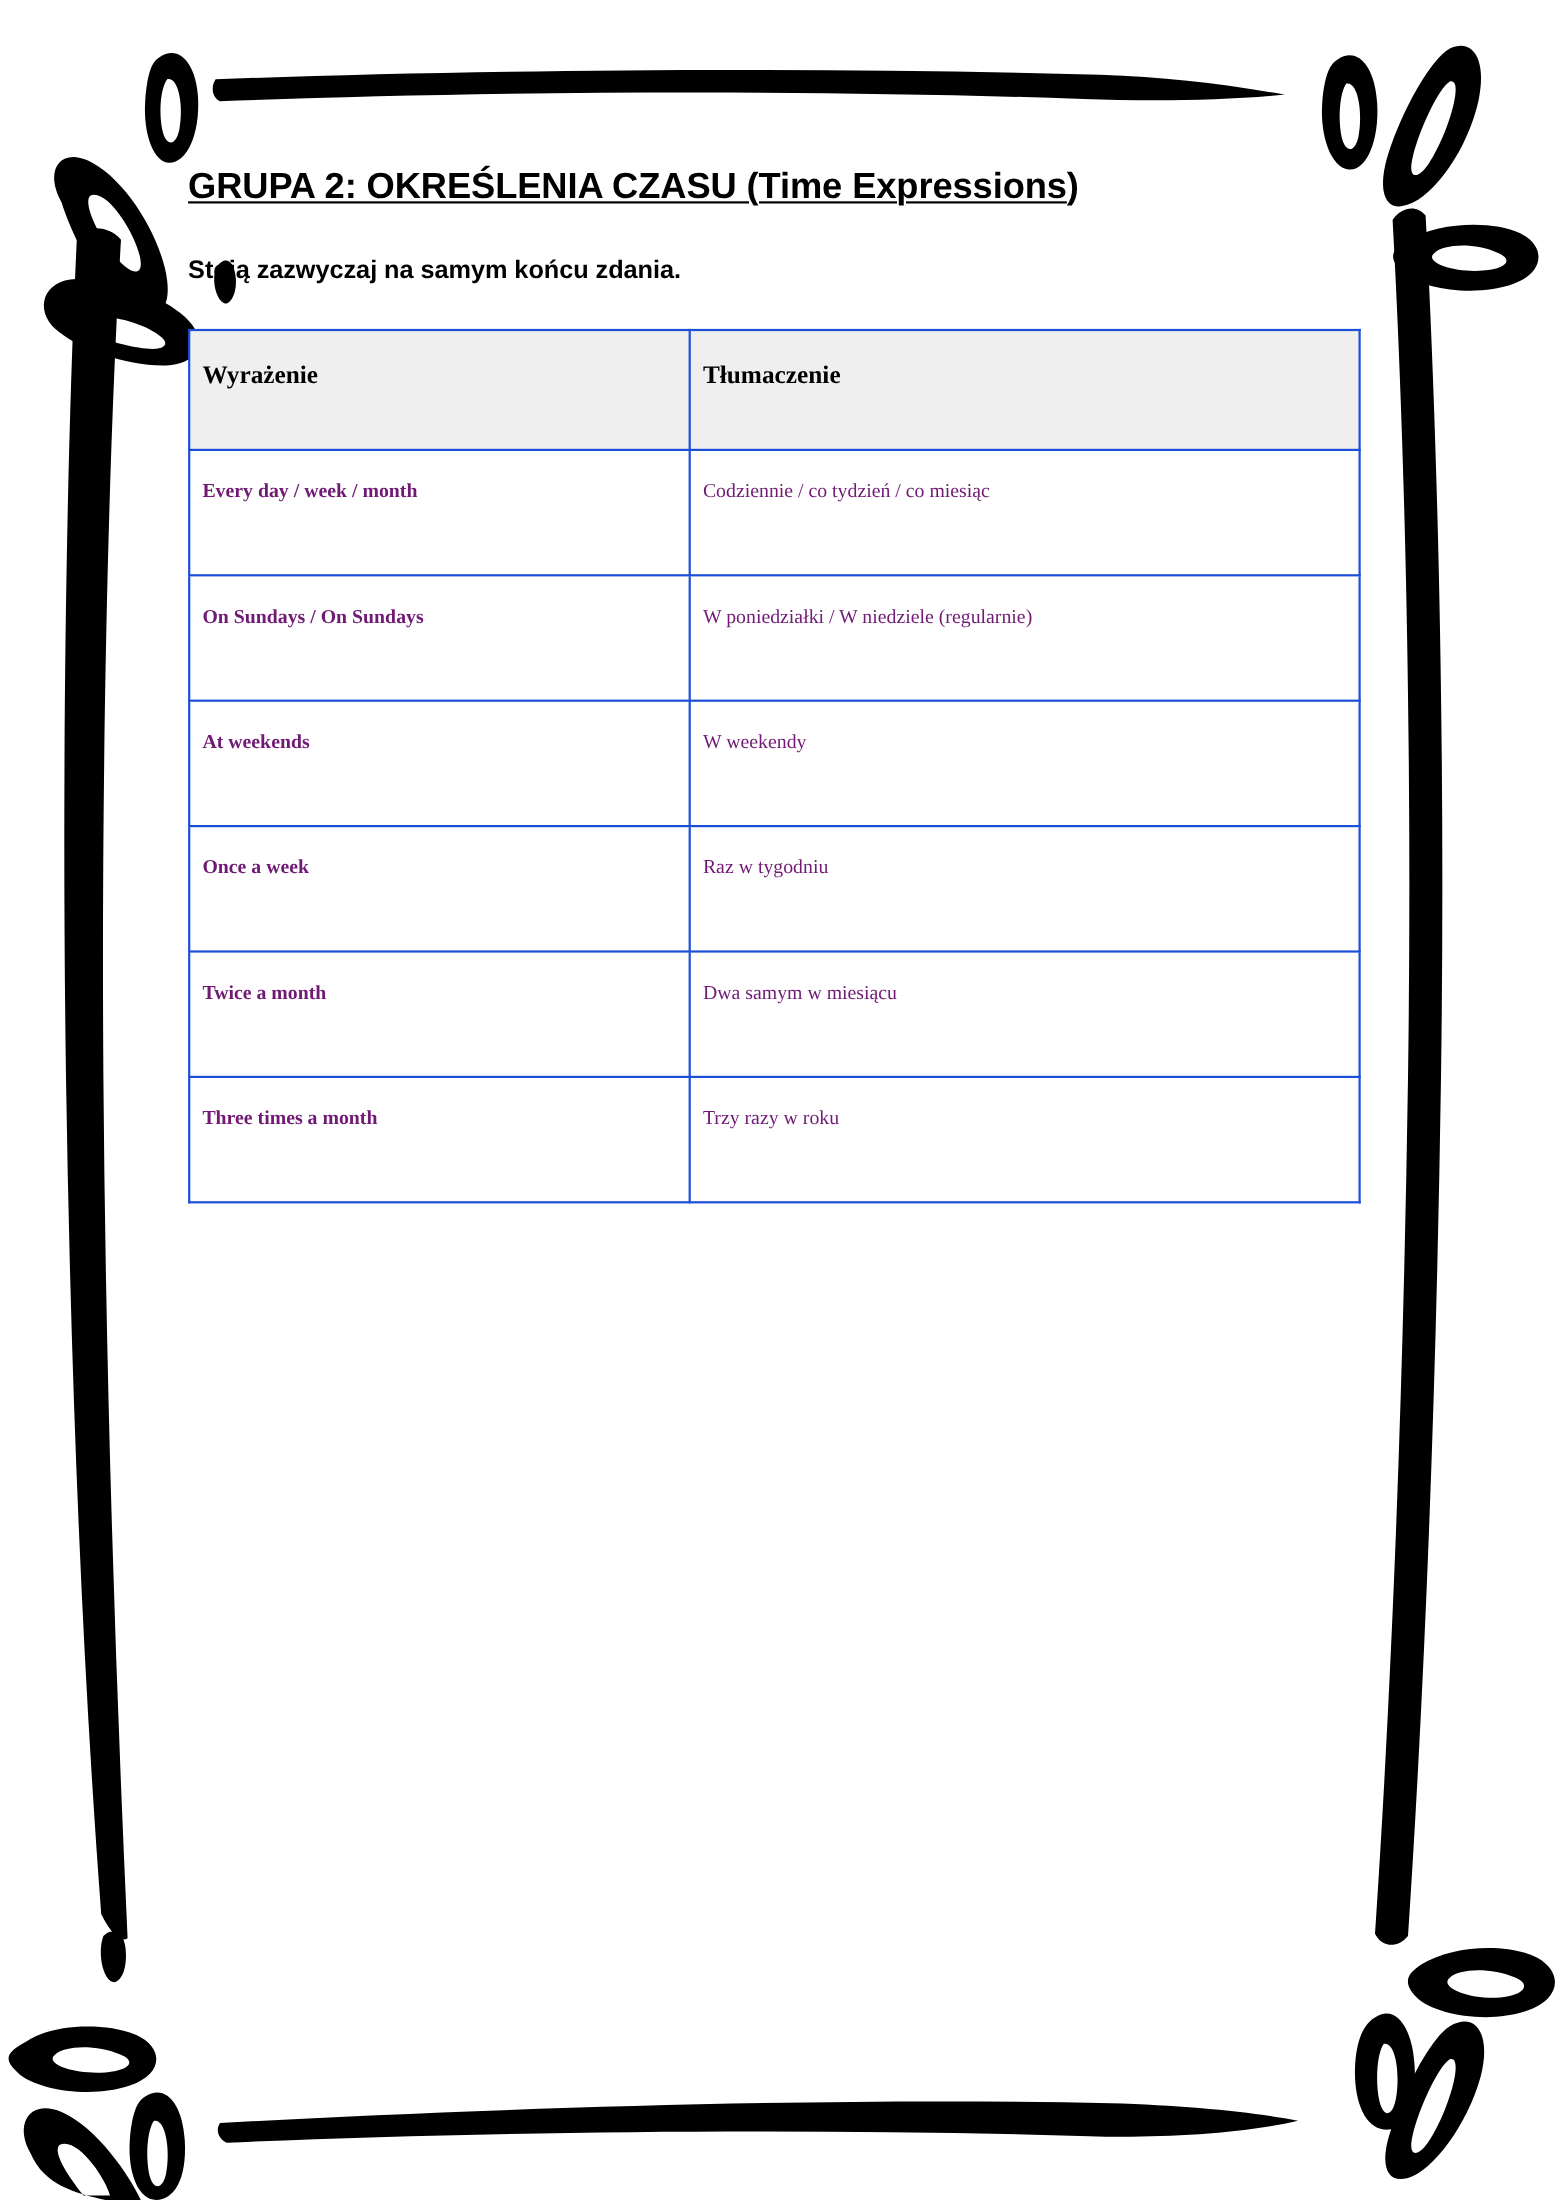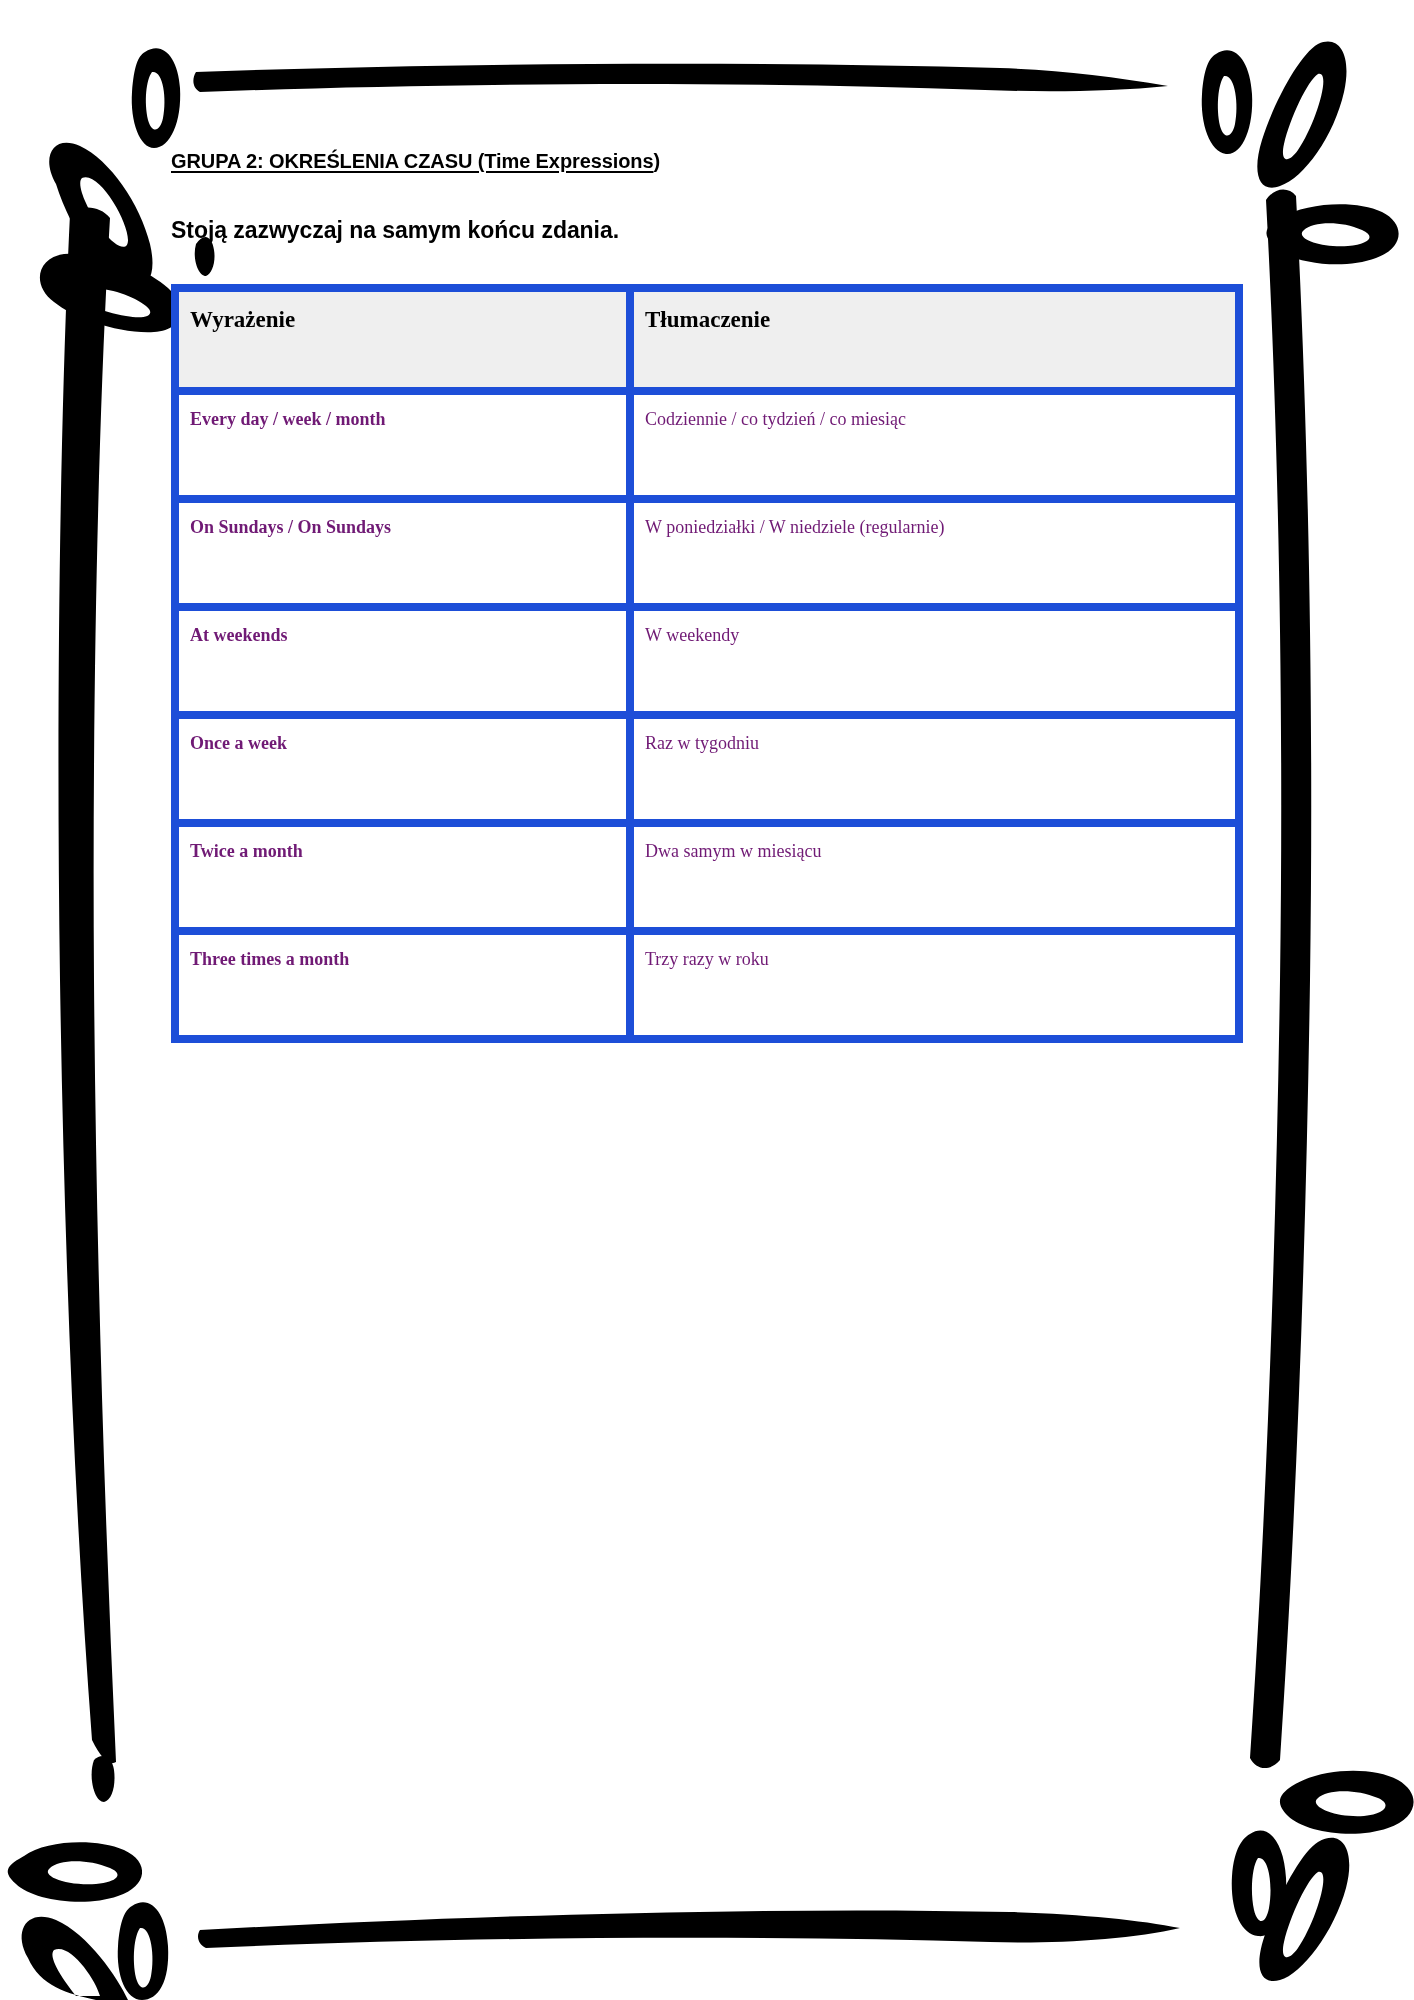--- a/index.html
+++ b/index.html
@@ -31,21 +31,21 @@
   #page-content {
     position: absolute;
     left: 171px;
     top: 150px;
     width: 1075px;
     z-index: 2;
   }
 
   #section-title {
     font-family: "Liberation Sans", sans-serif;
-    font-size: 20px;
+    font-size: 33px;
     font-weight: bold;
     color: #000000;
     letter-spacing: -0.1px;
     margin: 0 0 44px 0;
     white-space: nowrap;
   }
   #section-title .ul {
     text-decoration: underline;
     text-underline-offset: 3px;
     text-decoration-thickness: 2px;
@@ -65,23 +65,23 @@
   }
 
   table#expressions-table {
     border-collapse: collapse;
     width: 1064px;
     table-layout: fixed;
     font-family: "Liberation Serif", serif;
   }
   table#expressions-table td,
   table#expressions-table th {
-    border: 8px solid #1d4ed8;
+    border: 2px solid #1d4ed8;
     vertical-align: top;
-    padding: 13px 10px 12px 11px;
+    padding: 25px 10px 12px 11px;
     line-height: 1.28;
   }
   table#expressions-table col.c1 { width: 455px; }
   table#expressions-table col.c2 { width: 609px; }
 
   thead th {
     background: #efefef;
     font-family: "Liberation Serif", serif;
     font-size: 23px;
     font-weight: bold;

